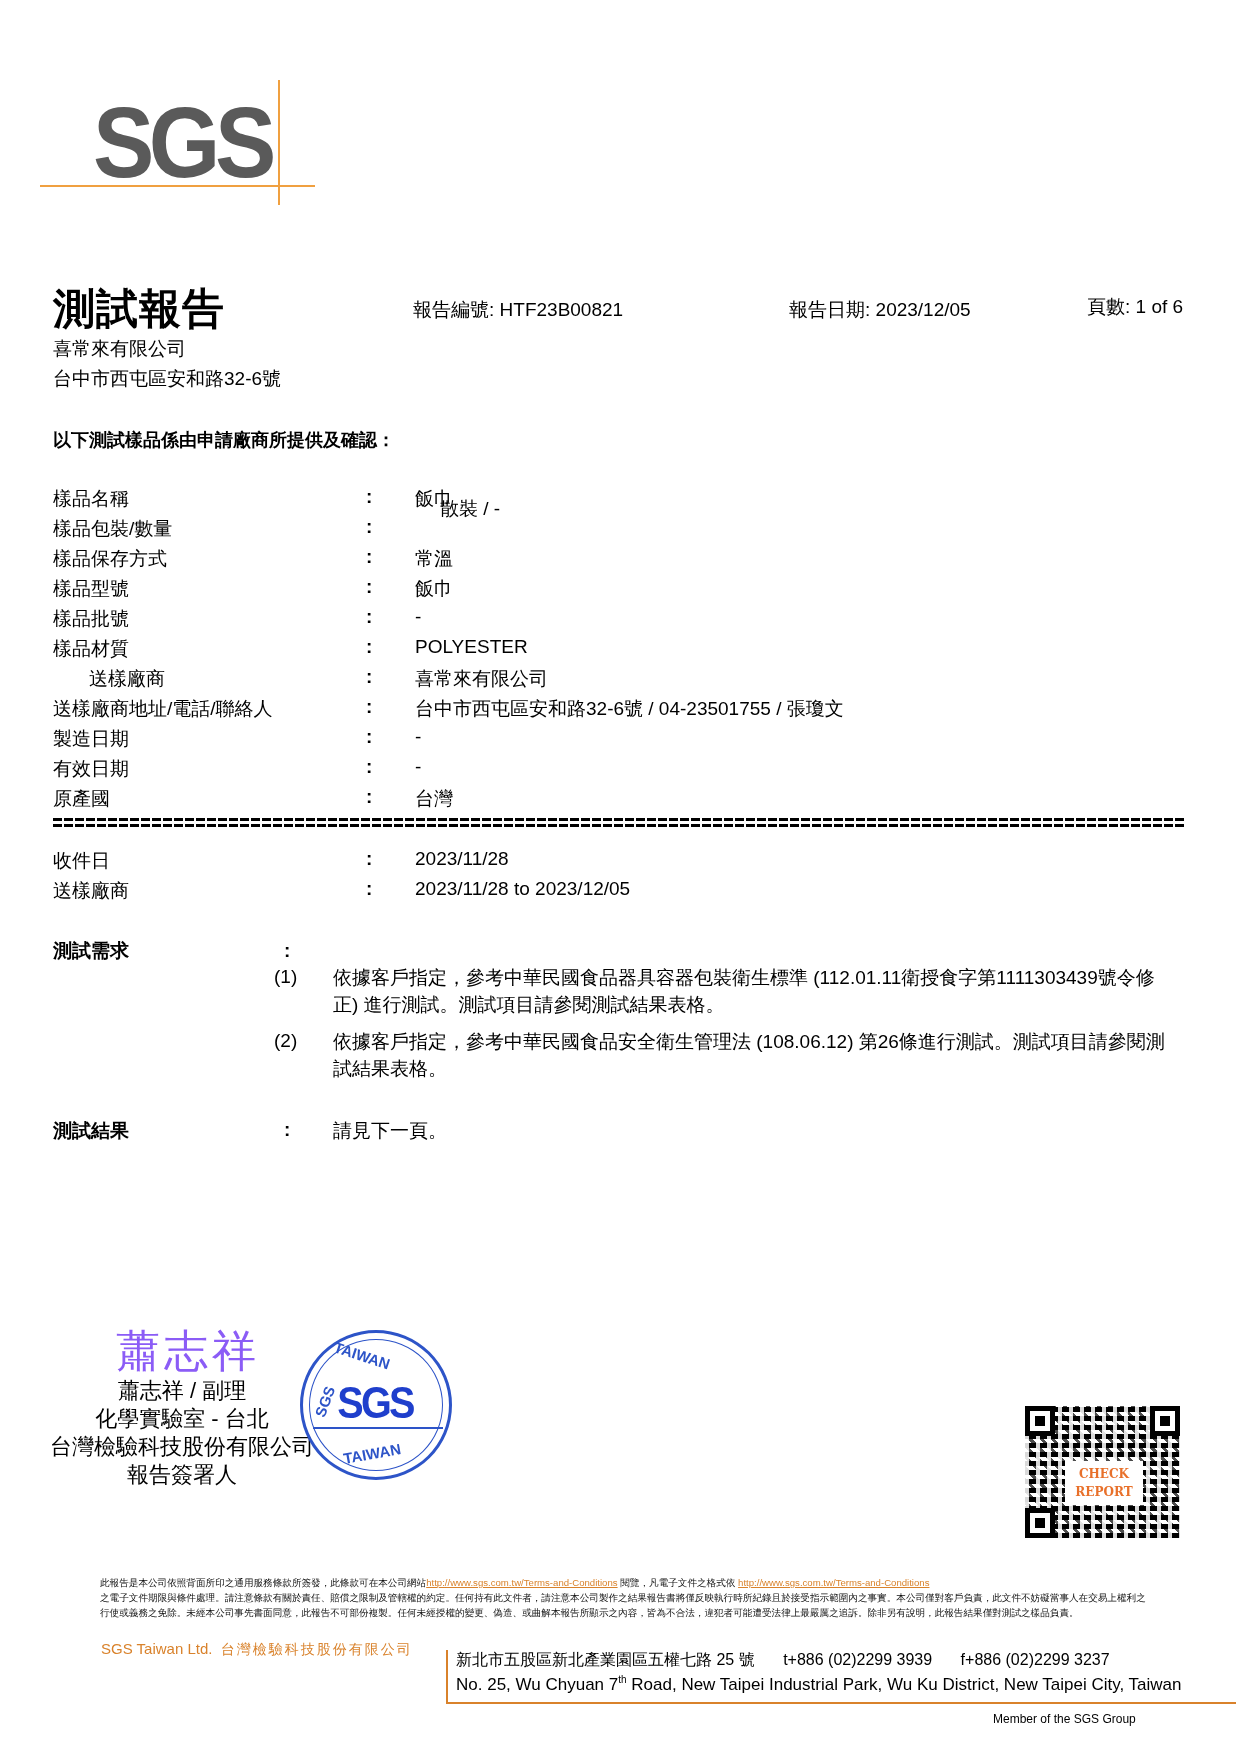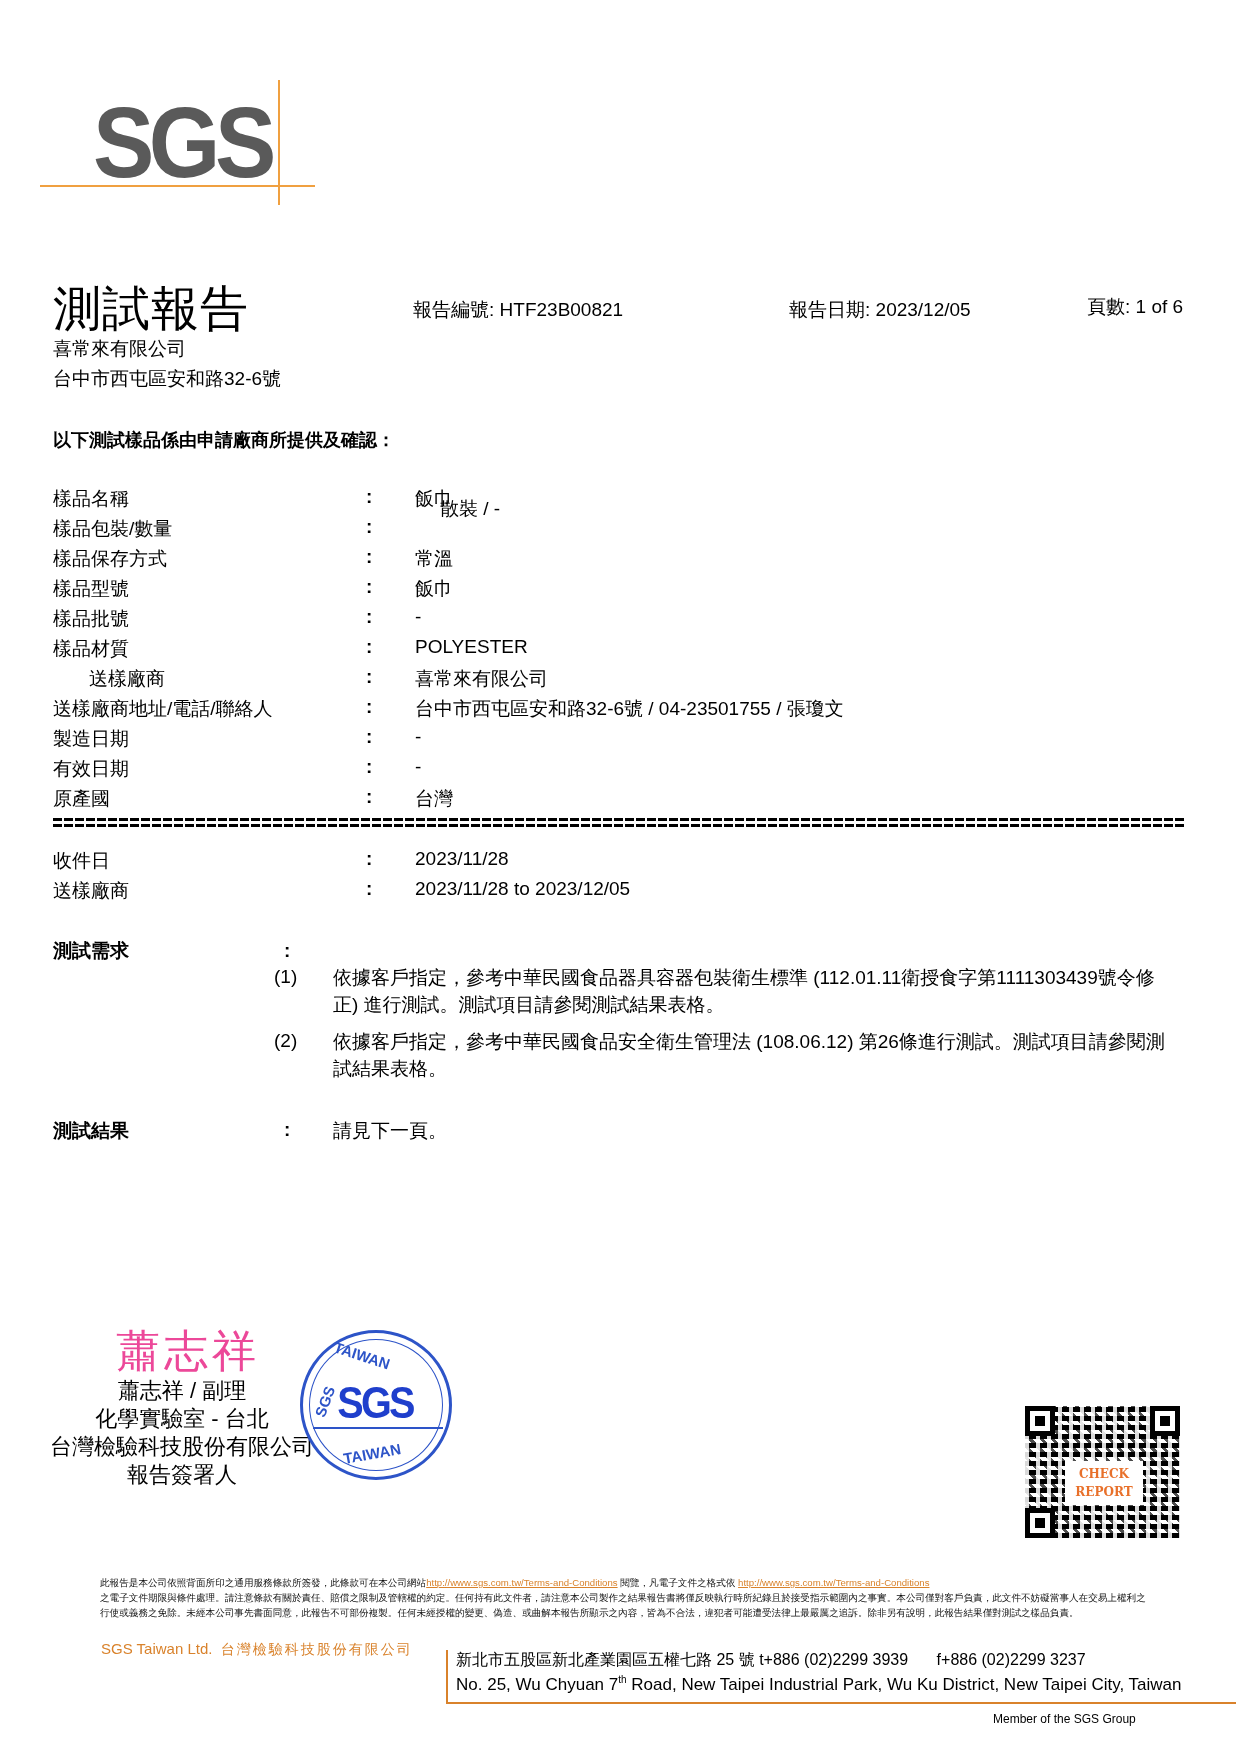--- a/index.html
+++ b/index.html
@@ -7,41 +7,41 @@
   body { position:relative; font-family:"Liberation Sans","DejaVu Sans",sans-serif; color:#000; }
 
   
   .logo { position:absolute; left:40px; top:80px; width:280px; height:125px; }
   .logo .text { position:absolute; left:53px; top:0px; font-family:"Liberation Sans",sans-serif; font-weight:bold; font-size:100px; letter-spacing:-6px; color:#5a5a5a; line-height:125px; transform:scaleX(0.92); transform-origin:left top; }
   .logo .hline { position:absolute; left:0; top:105px; width:275px; height:2px; background:#f0a040; }
   .logo .vline { position:absolute; left:238px; top:0; width:2px; height:125px; background:#f0a040; }
 
   .abs { position:absolute; white-space:nowrap; }
 
-  .title { left:53px; top:287px; font-size:48px; font-weight:normal; line-height:44px; letter-spacing:1px; }
+  .title { left:53px; top:287px; font-size:42px; font-weight:bold; line-height:44px; letter-spacing:1px; }
   .hdr { top:298px; font-size:19px; line-height:24px; }
   .company { left:53px; top:336px; font-size:19px; }
   .address { left:53px; top:366px; font-size:19px; }
   .intro { left:53px; top:428px; font-size:18px; font-weight:bold; }
 
   .field-label { left:53px; font-size:19px; }
   .field-colon { left:366px; font-size:19px; font-weight:bold; }
   .field-value { left:415px; font-size:19px; }
 
   .separator { left:53px; top:818px; width:1132px; height:12px; overflow:hidden; }
   .separator .row { height:3px; margin-bottom:3px; background:repeating-linear-gradient(90deg,#000 0 9px,transparent 9px 11px); }
 
   .sec-label { left:53px; font-size:19px; font-weight:bold; }
   .sec-colon { left:284px; font-size:19px; font-weight:bold; }
   .req-num { left:274px; font-size:19px; }
   .req-text { left:333px; width:840px; font-size:19px; line-height:27px; white-space:normal; }
 
   
   .sig-block { position:absolute; left:48px; top:1325px; width:268px; height:175px; text-align:center; }
-  .sig-hand { font-family:"DejaVu Serif",serif; font-size:44px; letter-spacing:4px; color:#ec4899; line-height:52px; margin-left:12px; }
+  .sig-hand { font-family:"DejaVu Serif",serif; font-size:44px; letter-spacing:4px; color:#8b5cf6; line-height:52px; margin-left:12px; }
   .sig-line { font-size:22px; line-height:28px; white-space:nowrap; }
 
   .stamp { position:absolute; left:300px; top:1330px; width:152px; height:150px; border:3px solid #2d54c8; border-radius:50%; }
   .stamp .inner { position:absolute; left:6px; top:6px; right:6px; bottom:6px; border:1.5px solid #2d54c8; border-radius:50%; }
   .stamp .sgs { position:absolute; left:30px; top:45px; font-size:44px; font-weight:bold; color:#1f3fcc; letter-spacing:-3px; transform:scaleX(0.9); }
   .stamp .hl { position:absolute; left:10px; top:94px; width:130px; height:1.5px; background:#2d54c8; }
   .stamp .top { position:absolute; left:30px; top:14px; font-size:15px; font-weight:bold; color:#2d54c8; transform:rotate(18deg); }
   .stamp .bot { position:absolute; left:40px; top:112px; font-size:15px; font-weight:bold; color:#2d54c8; transform:rotate(-10deg); }
   .stamp .left { position:absolute; left:6px; top:60px; font-size:15px; font-weight:bold; color:#2d54c8; transform:rotate(-70deg); }
 
@@ -202,19 +202,19 @@
 
 <div class="abs foot-company">
   <span>SGS Taiwan Ltd.</span>&nbsp;
   <span class="cn">台灣檢驗科技股份有限公司</span>
 </div>
 <div class="foot-vline"></div>
 <div class="foot-hline"></div>
 
 <div class="abs foot-addr-cn">
   <span>新北市五股區新北產業園區五權七路  25  號</span>
-  <span style="">t+886 (02)2299 3939</span>
+  <span style="margin-left:24px;">t+886 (02)2299 3939</span>
   <span style="margin-left:24px;">f+886 (02)2299 3237</span>
 </div>
 <div class="abs foot-addr-en">
   <span>No. 25, Wu Chyuan 7</span><sup style="font-size:10px;">th</sup><span> Road, New Taipei Industrial Park, Wu Ku District, New Taipei City, Taiwan</span>
 </div>
 <div class="abs foot-member">Member of the SGS Group</div>
 
 </body></html>

